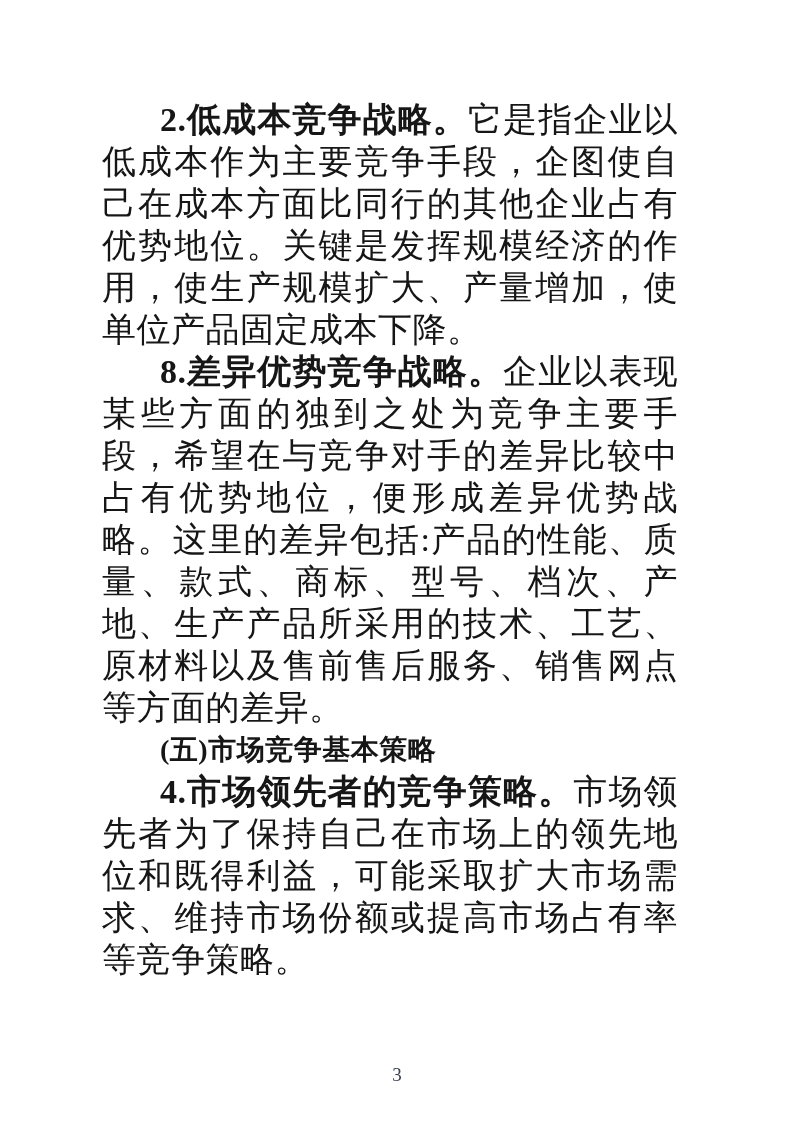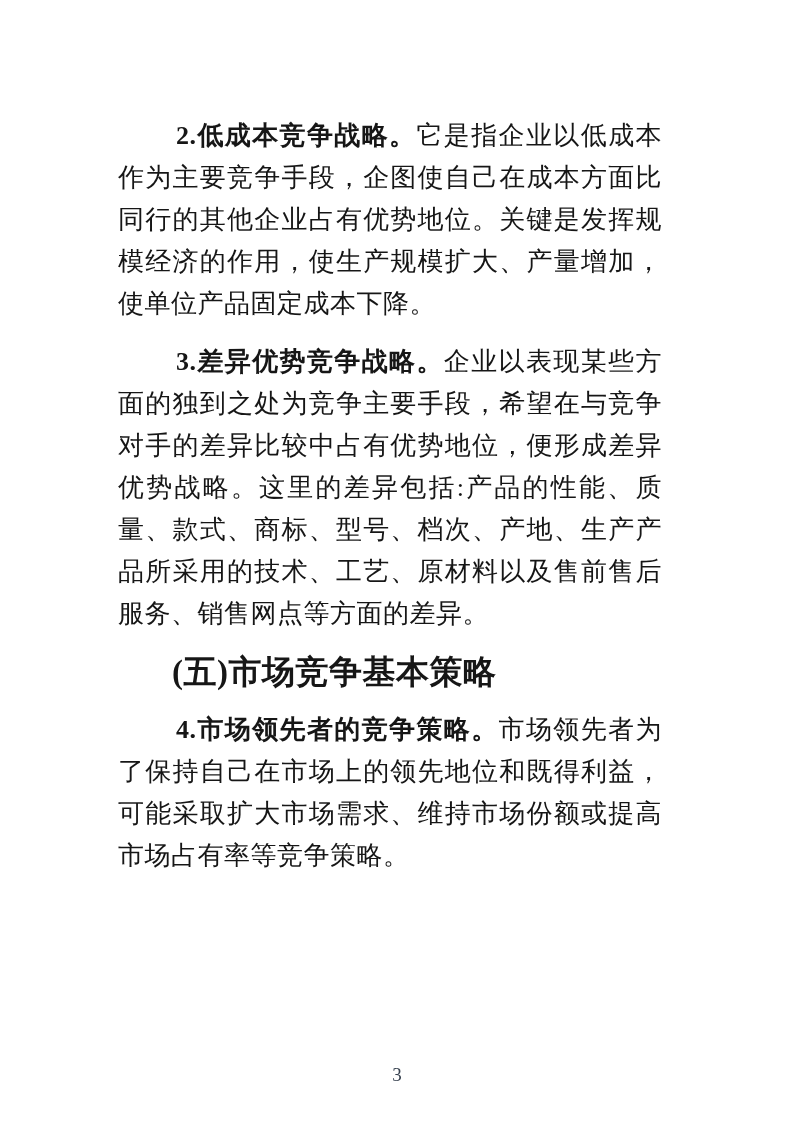--- a/index.html
+++ b/index.html
@@ -20,35 +20,35 @@
     background: #ffffff;
   }
   .doc-body {
     position: absolute;
     left: 102px;
     top: 99px;
     width: 576px;
     color: #161616;
   }
   .para {
-    margin: 16px;
-    font-size: 26px;
+    margin: 0;
+    font-size: 34px;
     line-height: 42px;
     text-align: justify;
     text-justify: inter-ideograph;
     text-indent: 58px;
     letter-spacing: 0.5px;
     word-break: break-all;
   }
   .para .lead {
     font-weight: 700;
   }
   .section-heading {
-    margin: 12px;
-    font-size: 33px;
+    margin: 0;
+    font-size: 28px;
     line-height: 42px;
     font-weight: 700;
     text-indent: 58px;
     letter-spacing: 0.5px;
   }
   .page-number {
     position: absolute;
     left: 0;
     right: 0;
     top: 1063px;
@@ -60,21 +60,21 @@
 </style>
 </head>
 <body>
 
 <div class="page">
 
   <div class="doc-body">
 
     <p class="para"><span class="lead">2.低成本竞争战略。</span><span>它是指企业以低成本作为主要竞争手段，企图使自己在成本方面比同行的其他企业占有优势地位。关键是发挥规模经济的作用，使生产规模扩大、产量增加，使单位产品固定成本下降。</span></p>
 
-    <p class="para"><span class="lead">3.差异优势竞争战略。</span><span>企业以表现某些方面的独到之处为竞争主要手段，希望在与竞争对手的差异比较中占有优势地位，便形成差异优势战略。这里的差异包括:产品的性能、质量、款式、商标、型号、档次、产地、生产产品所采用的技术、工艺、原材料以及售前售后服务、销售网点等方面的差异。</span></p>
+    <p class="para"><span class="lead">8.差异优势竞争战略。</span><span>企业以表现某些方面的独到之处为竞争主要手段，希望在与竞争对手的差异比较中占有优势地位，便形成差异优势战略。这里的差异包括:产品的性能、质量、款式、商标、型号、档次、产地、生产产品所采用的技术、工艺、原材料以及售前售后服务、销售网点等方面的差异。</span></p>
 
 
     <h3 class="section-heading">(五)市场竞争基本策略</h3>
 
 
     <p class="para"><span class="lead">4.市场领先者的竞争策略。</span><span>市场领先者为了保持自己在市场上的领先地位和既得利益，可能采取扩大市场需求、维持市场份额或提高市场占有率等竞争策略。</span></p>
 
   </div>
 
   <div class="page-number">3</div>

